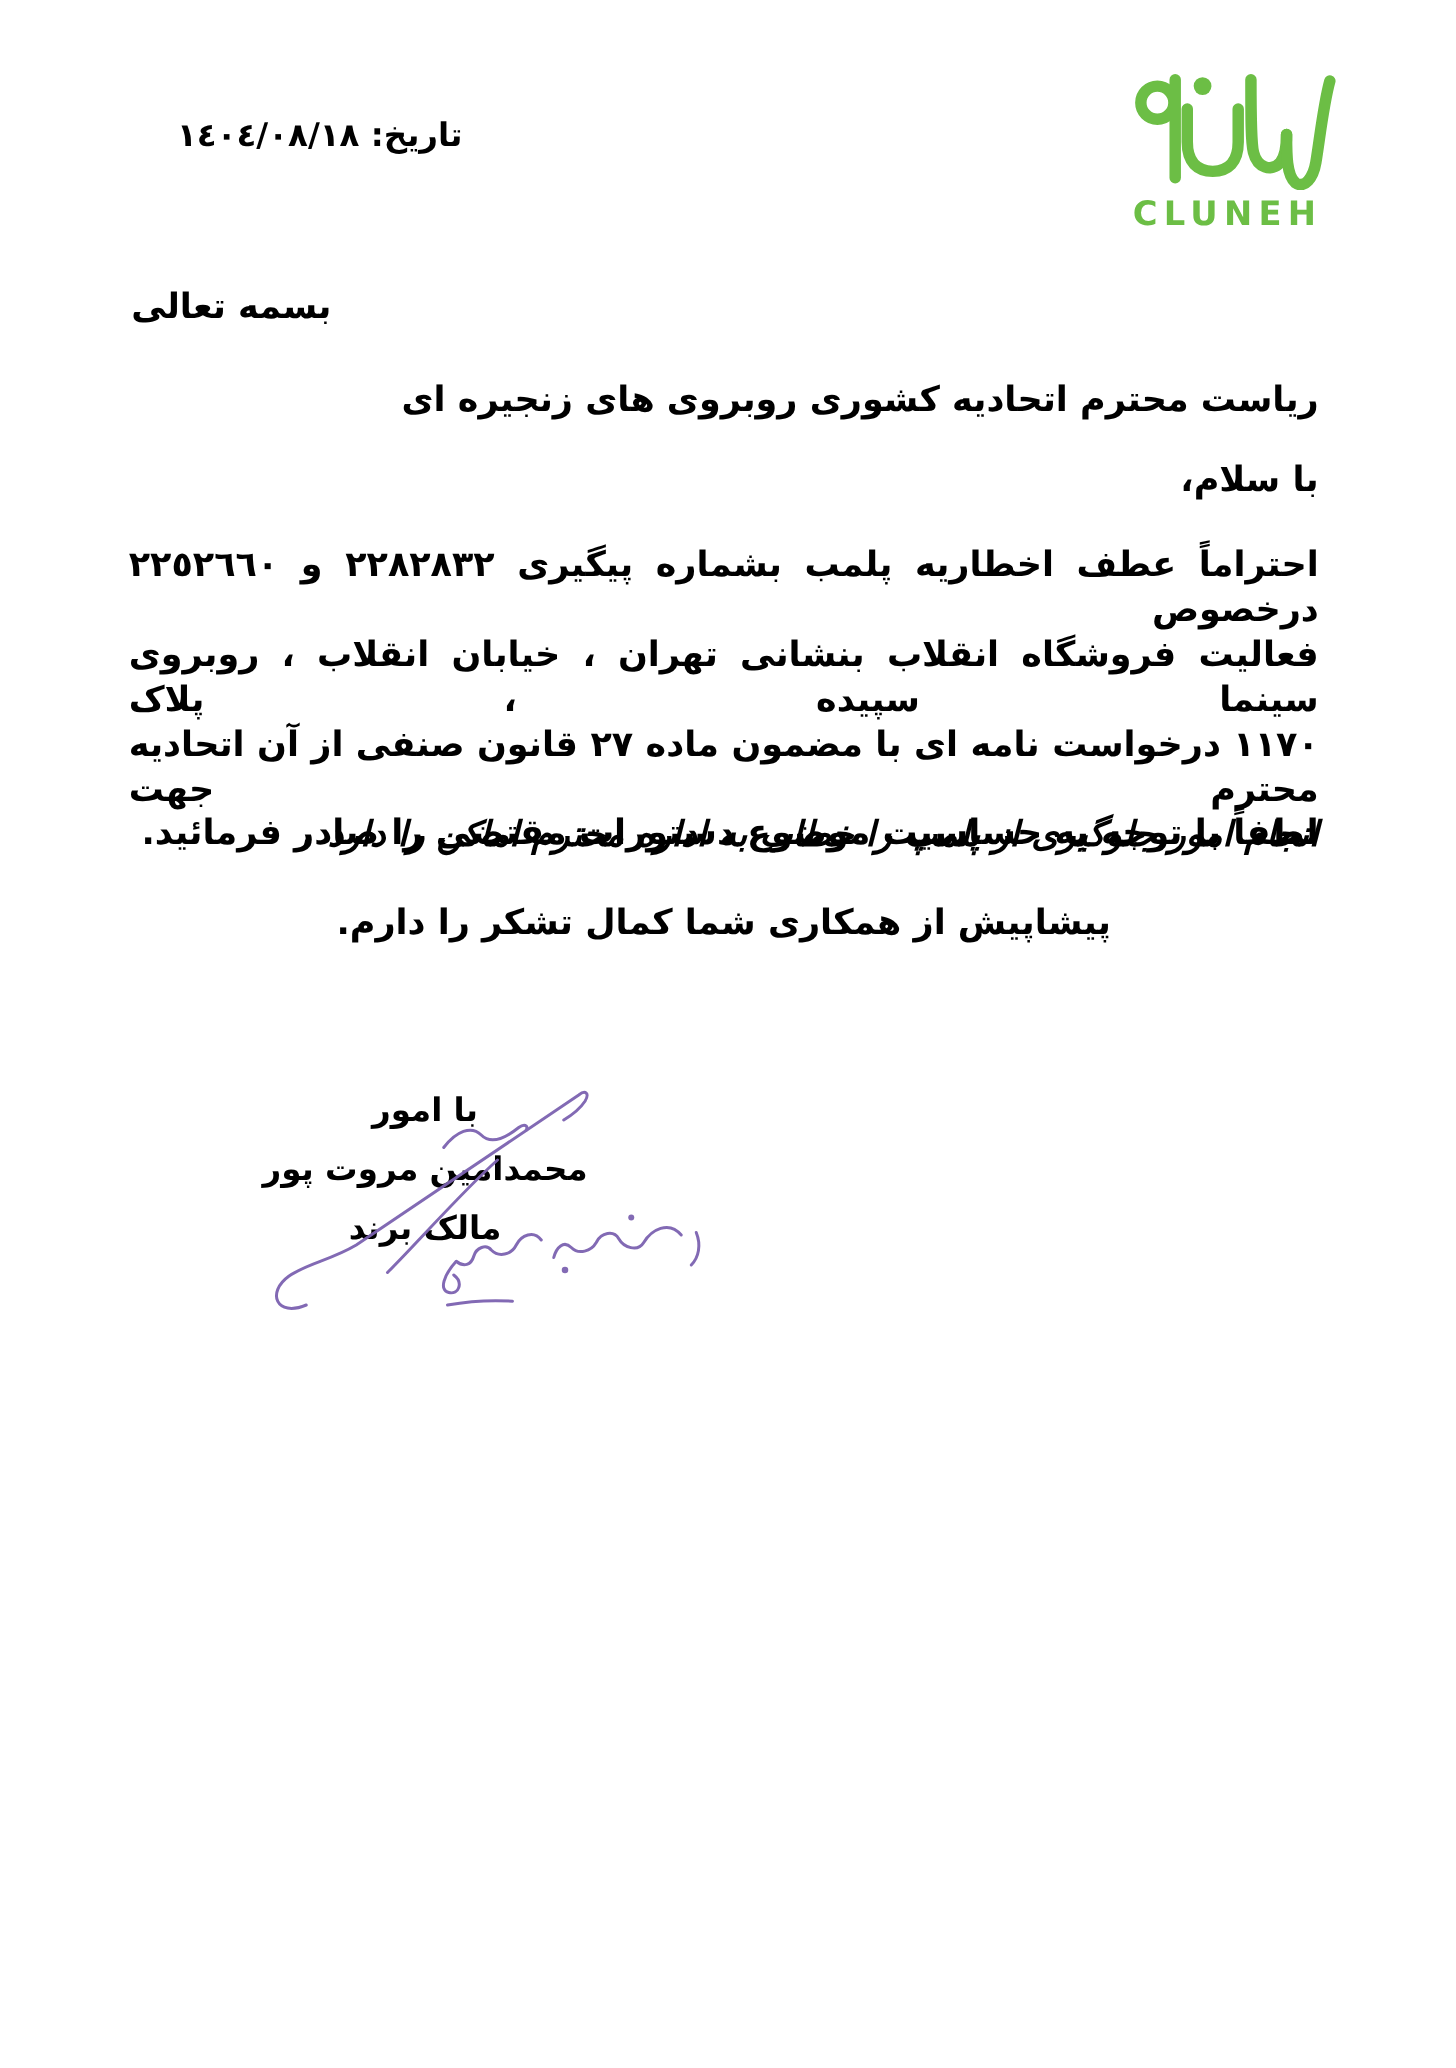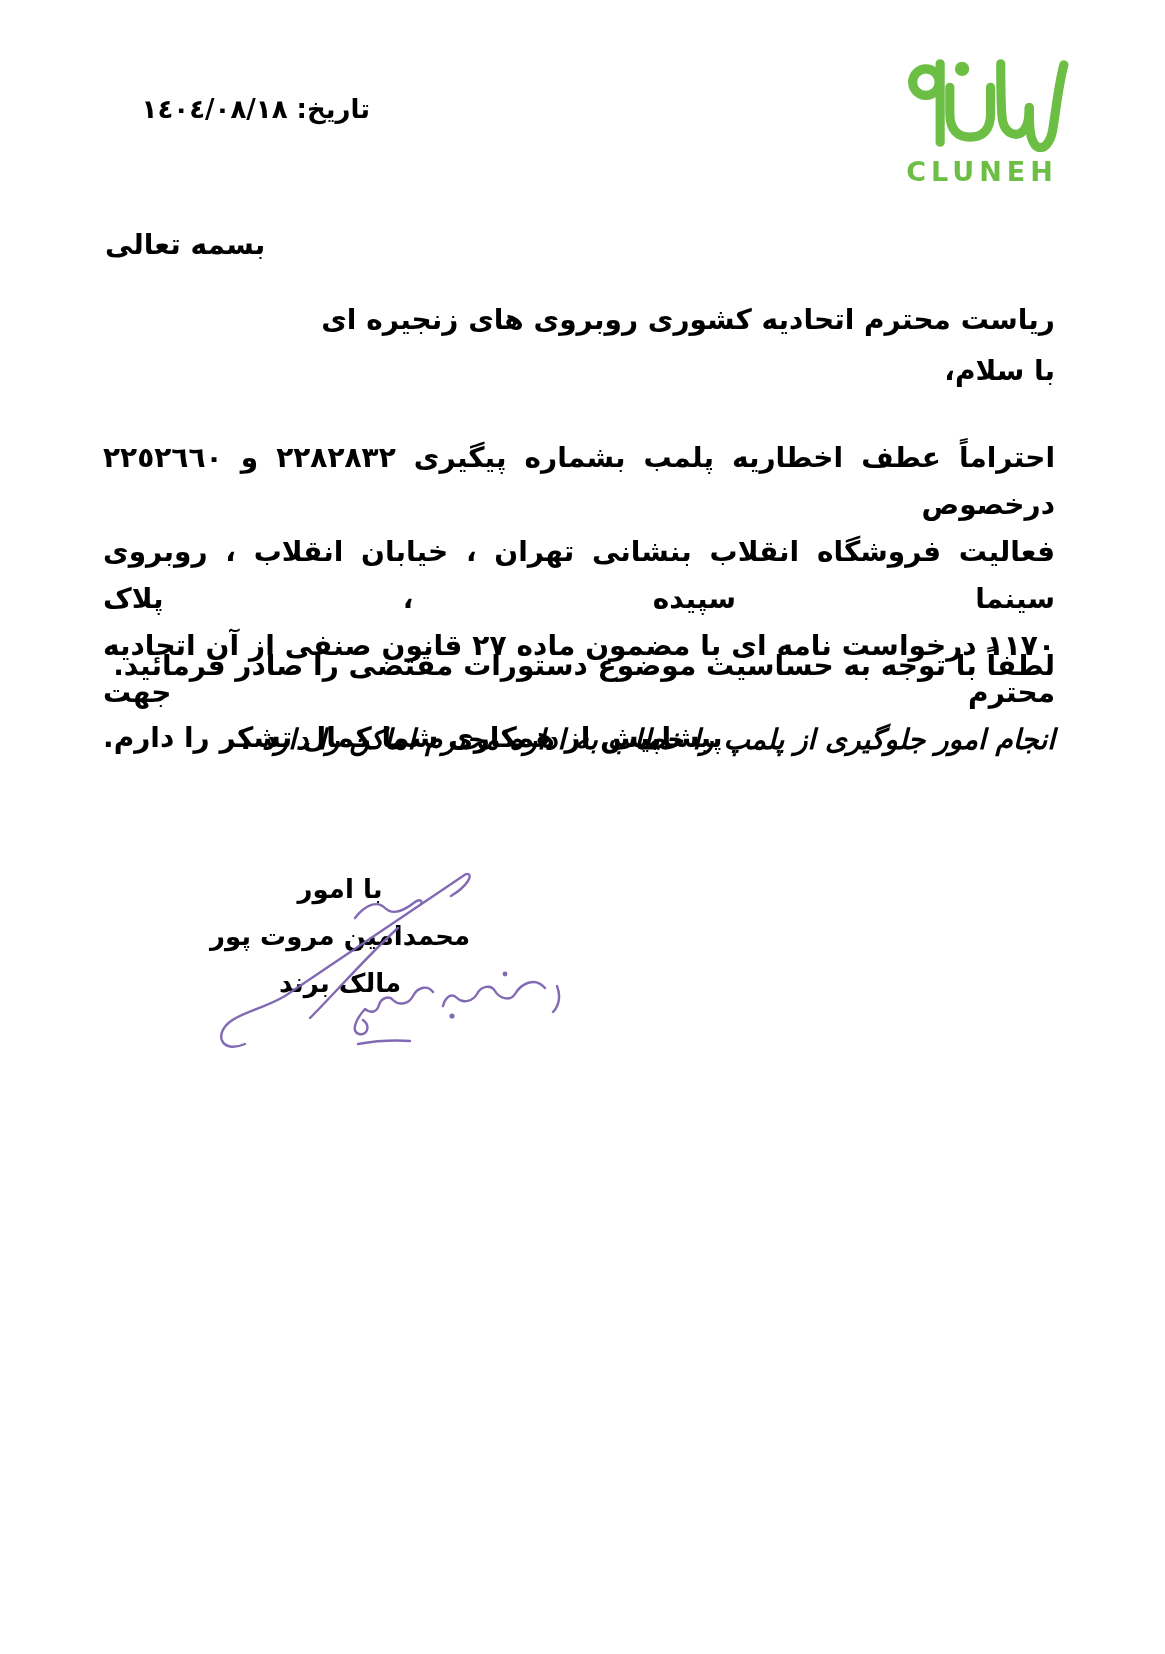--- a/index.html
+++ b/index.html
@@ -25,36 +25,36 @@
   }
   .invocation{
     position:absolute;left:105px;top:228px;width:950px;
     text-align:left;font-size:28px;
   }
   .recipient{
     position:absolute;left:105px;top:303px;width:950px;
     direction:rtl;text-align:right;font-size:28px;
   }
   .salutation{
-    position:absolute;left:105px;top:354px;width:950px;
+    position:absolute;left:105px;top:367px;width:950px;
     direction:rtl;text-align:right;font-size:28px;
   }
   .para1{
     position:absolute;left:103px;top:434px;width:952px;
-    direction:rtl;font-size:28px;line-height:47px;
+    direction:rtl;font-size:28px;line-height:36px;
   }
   .para1 .jl{text-align:justify;text-align-last:justify;}
   .para1 .el{text-align:right;font-style:italic;}
   .para2{
     position:absolute;left:103px;top:649px;width:952px;
     direction:rtl;text-align:right;font-size:28px;
   }
   .para3{
     position:absolute;left:103px;top:721px;width:952px;
-    direction:rtl;text-align:left;font-size:28px;
+    direction:rtl;text-align:center;font-size:28px;
   }
   .sig-block{
     position:absolute;left:175px;top:866px;width:330px;
     direction:rtl;text-align:center;font-size:26px;line-height:47px;
     z-index:1;
   }
   .sig-block div{white-space:nowrap;}
   .sig-svg{position:absolute;left:205px;top:846px;z-index:2;}
 </style>
 </head>

